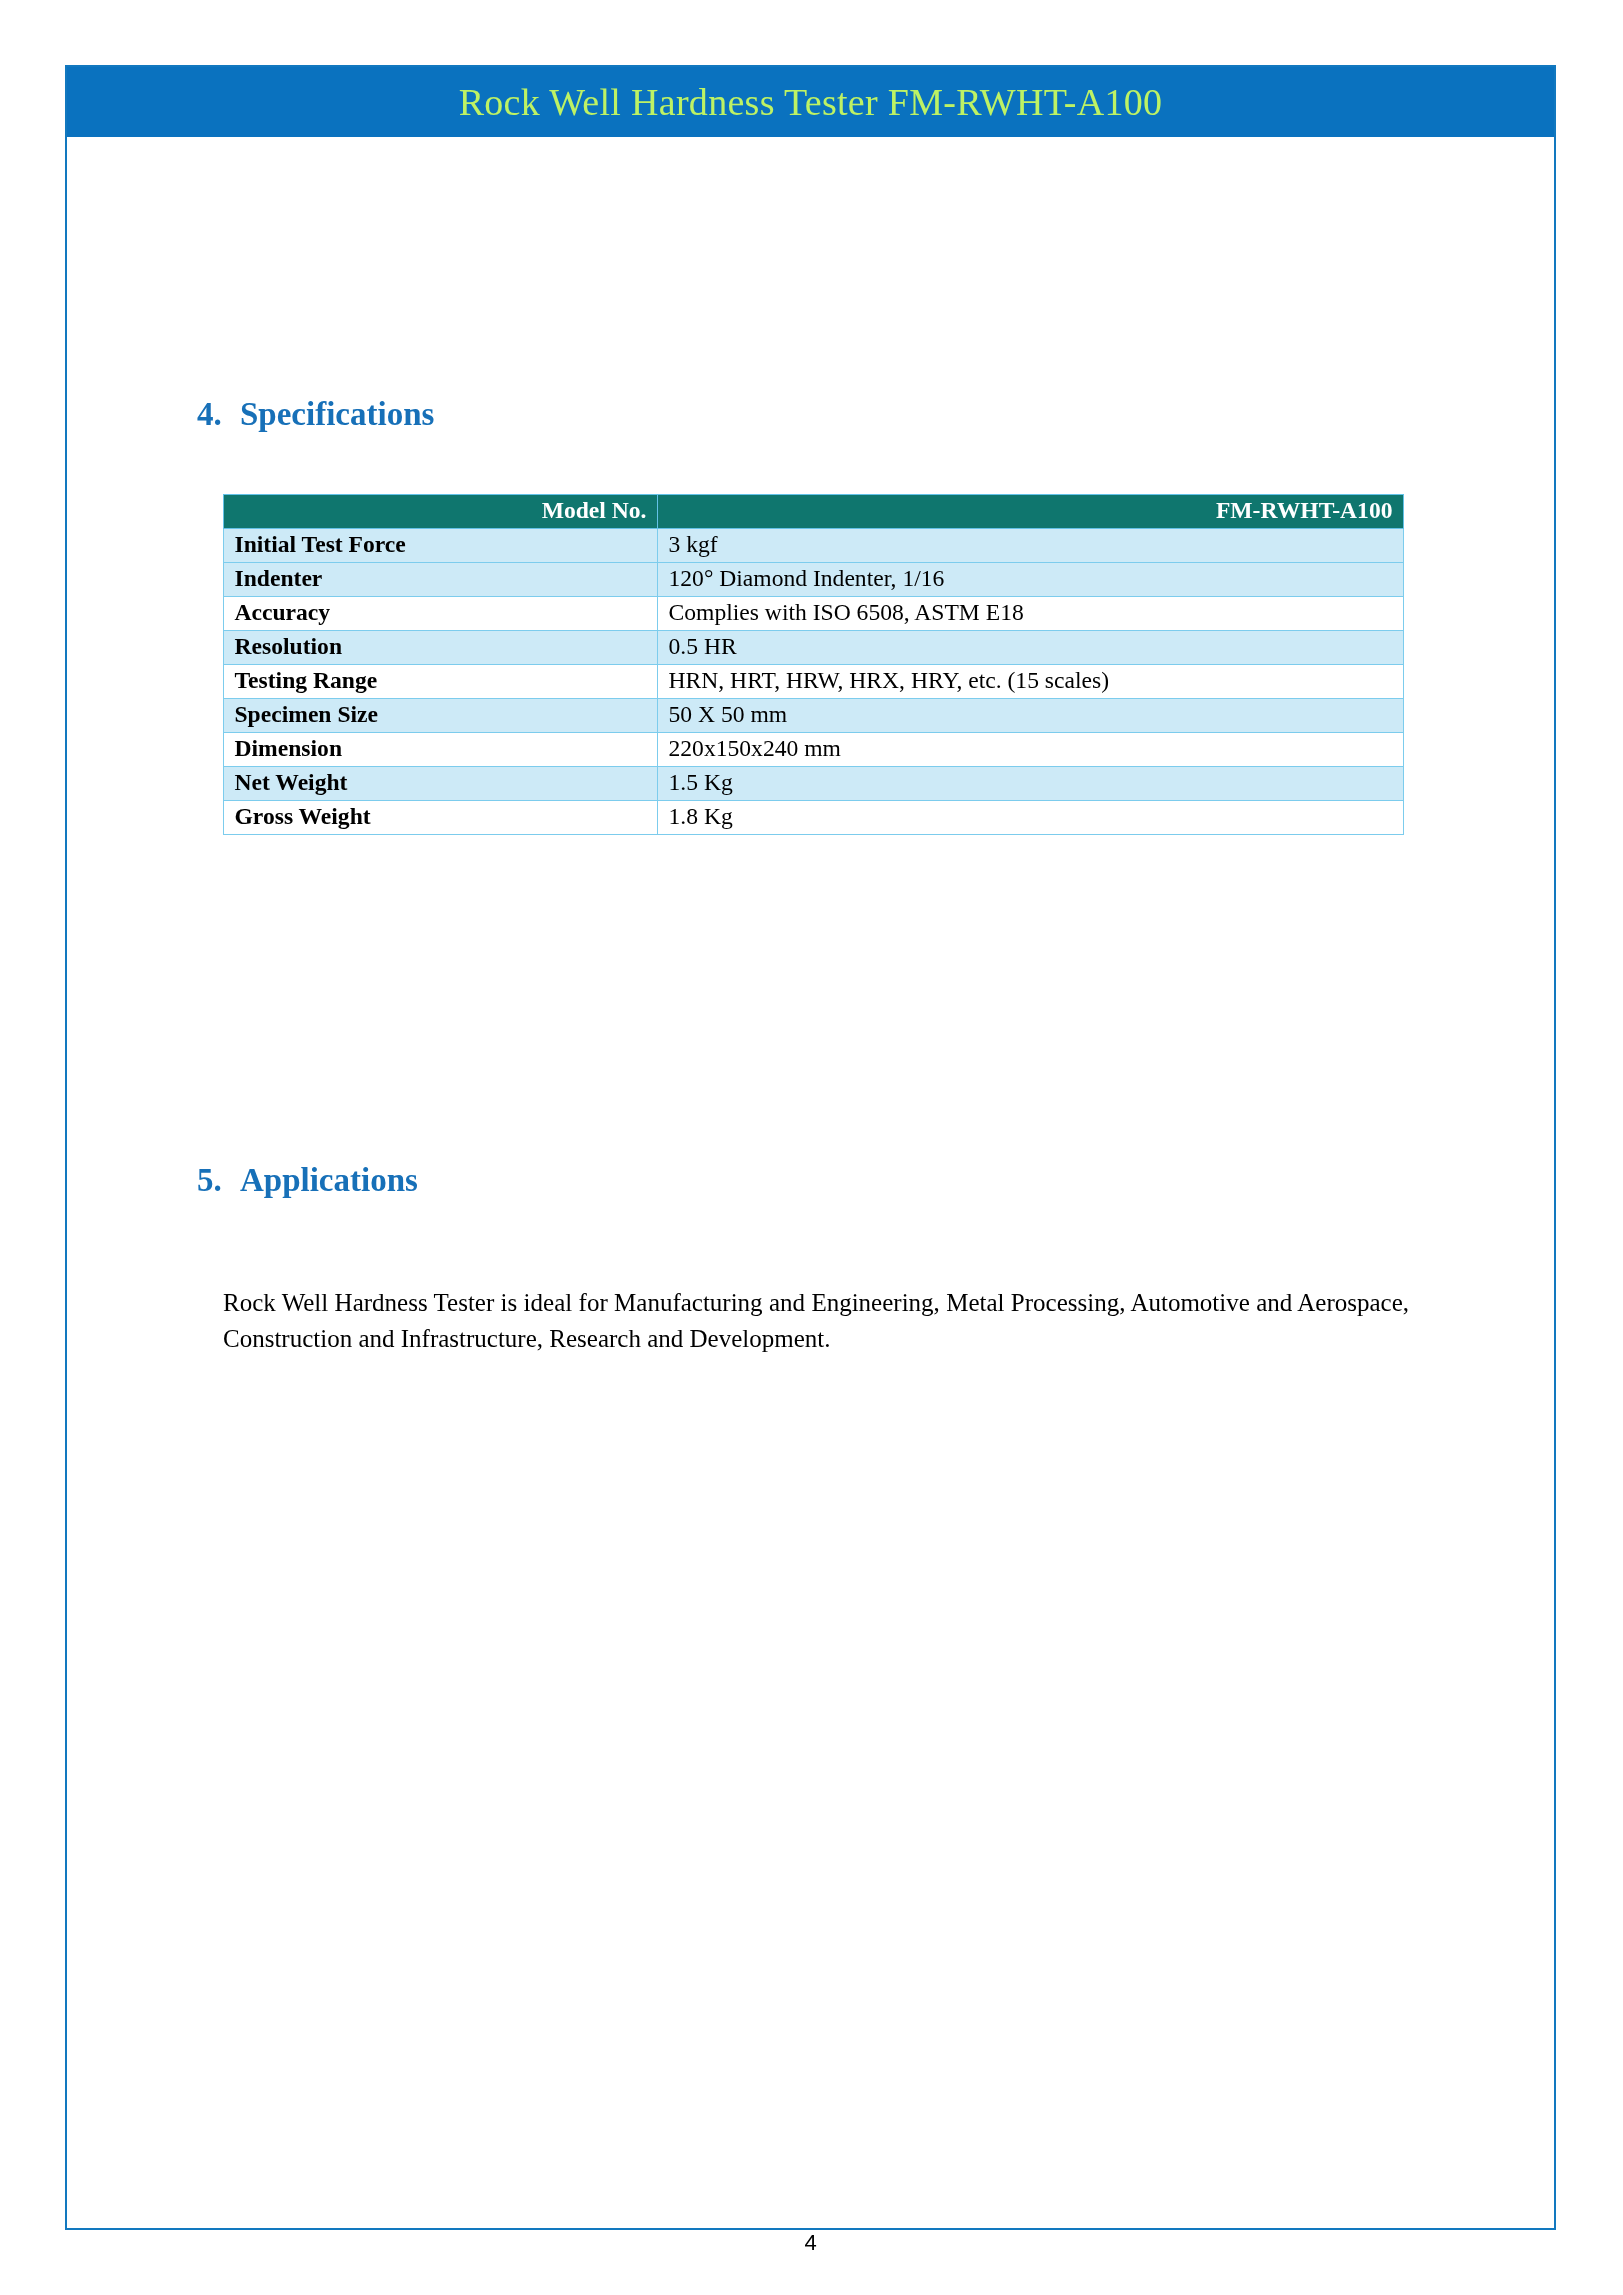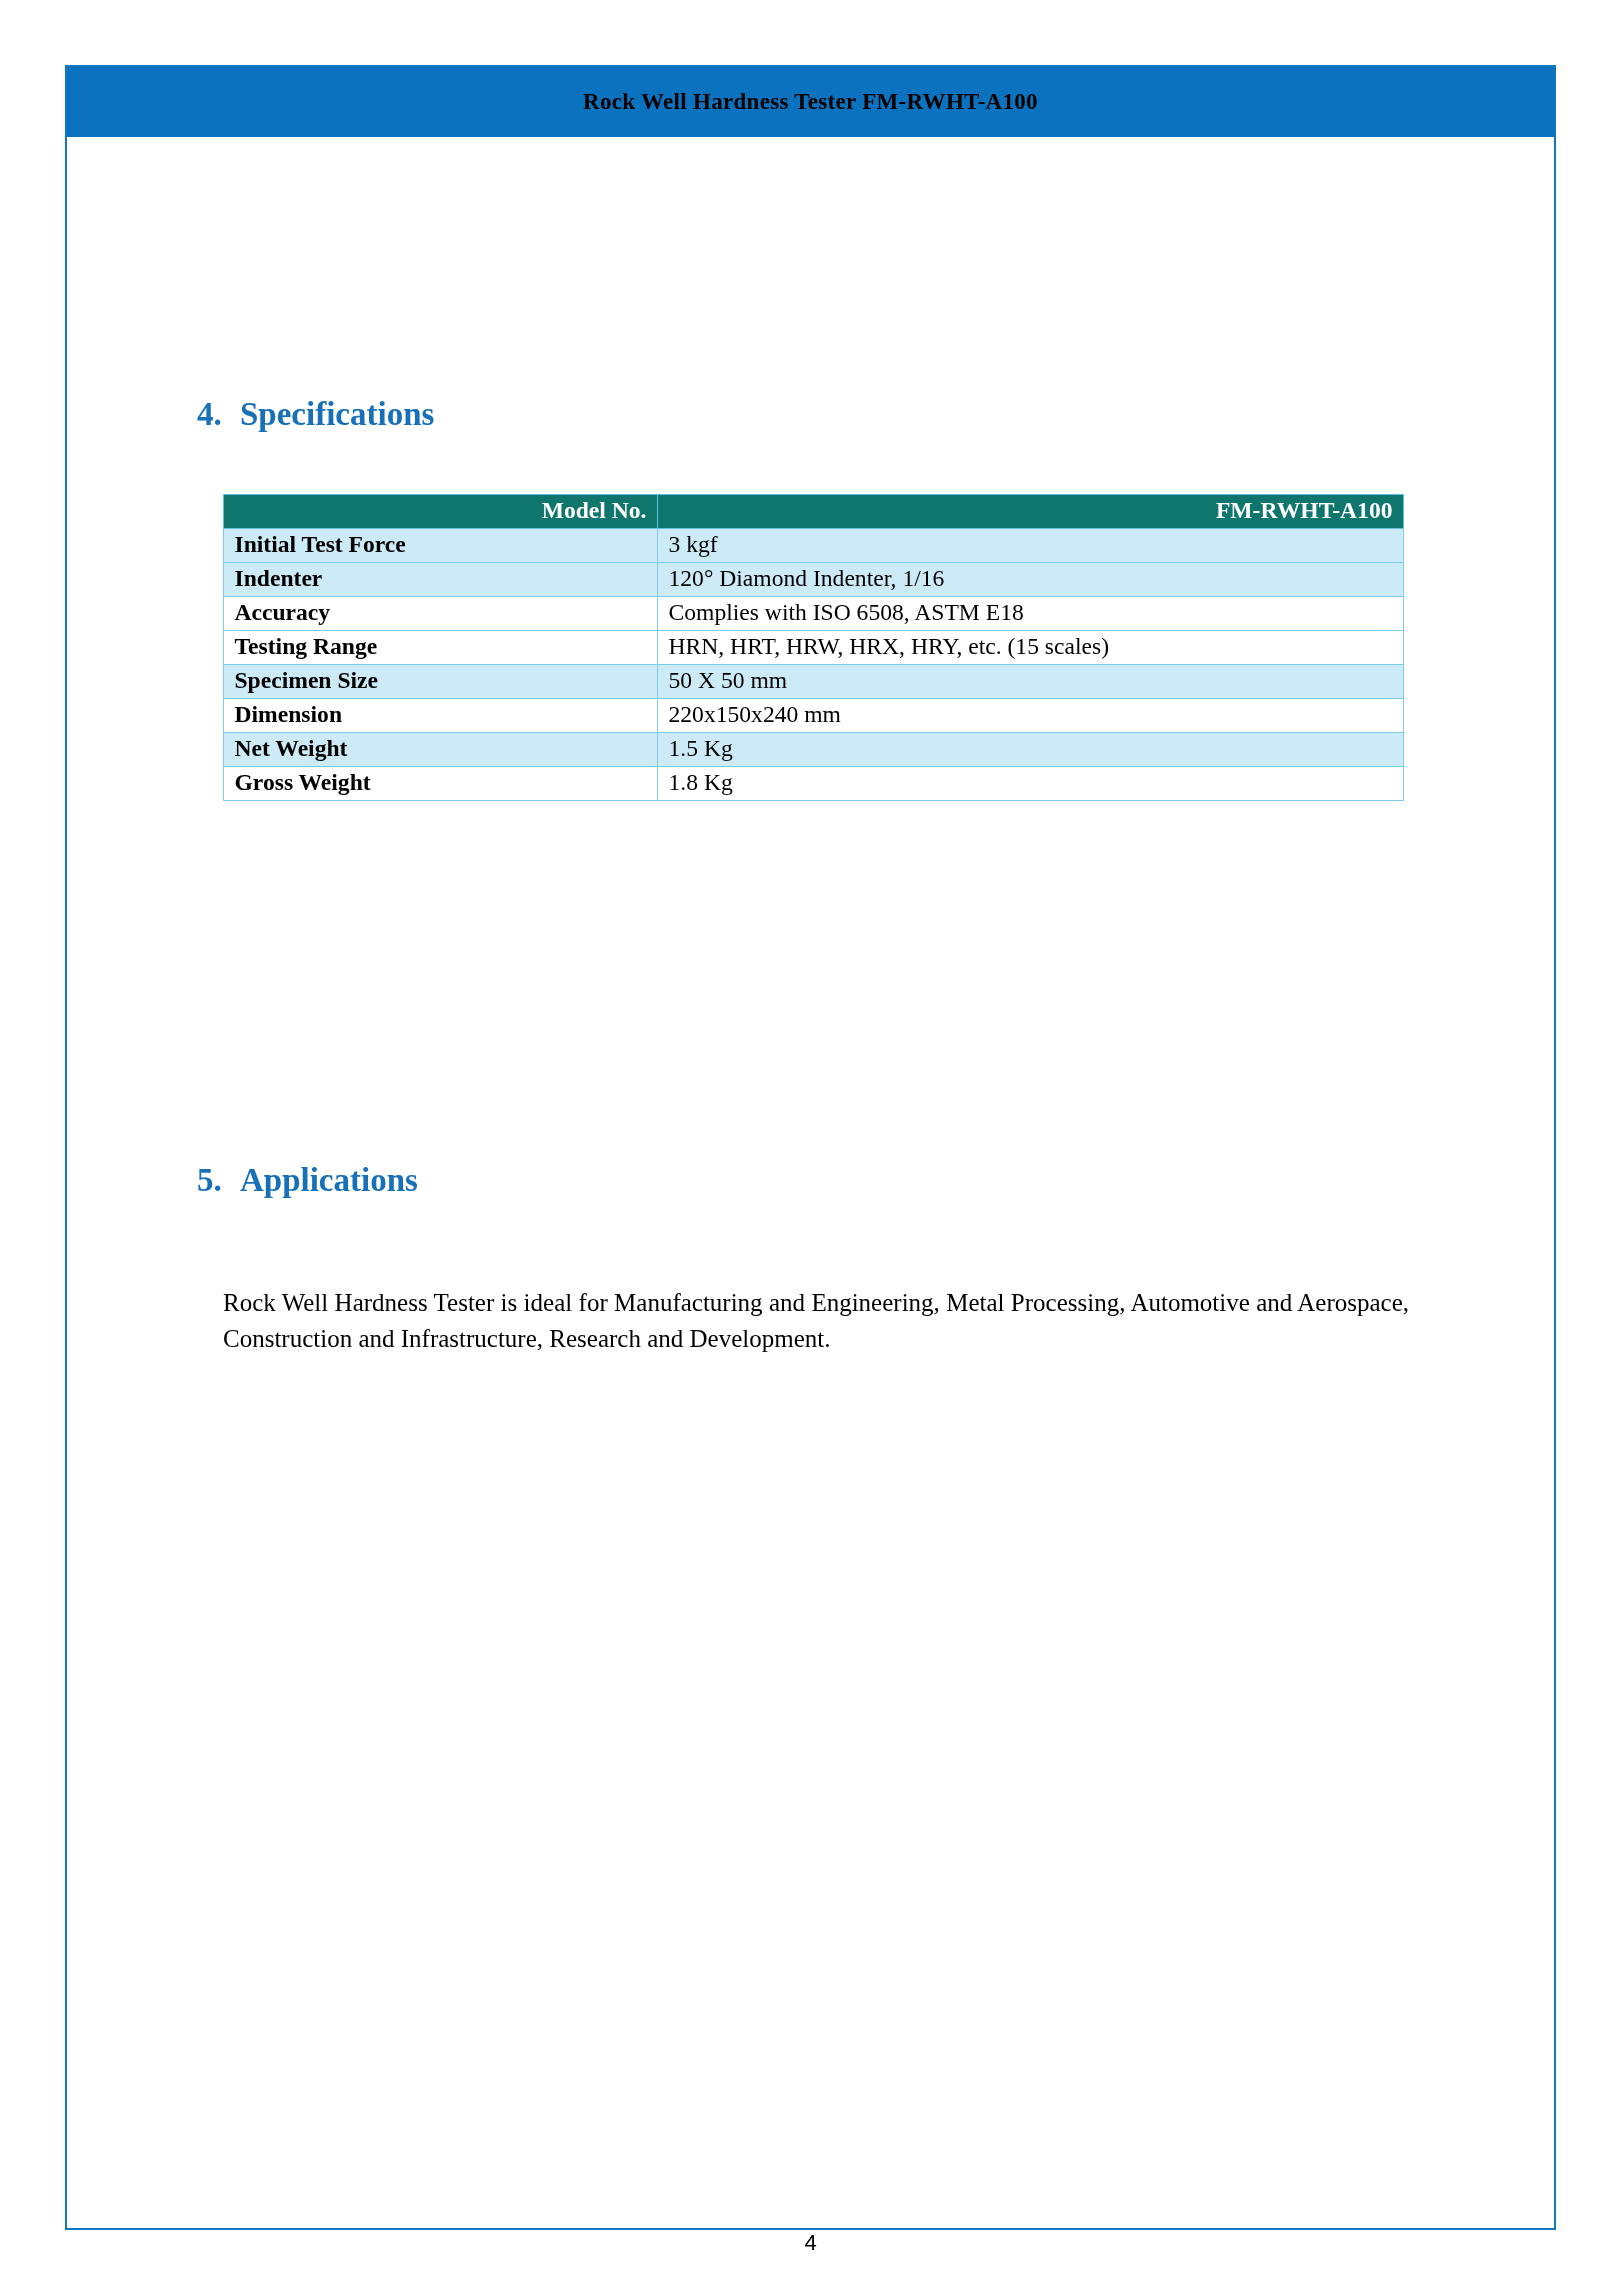--- a/index.html
+++ b/index.html
@@ -34,23 +34,23 @@
     top: 0px;
     width: 100%;
     height: 70px;
     background: #0a72bf;
     display: flex;
     align-items: center;
     justify-content: center;
     box-sizing: border-box;
   }
   #header-banner .banner-title {
-    color: #000000;
-    font-size: 23px;
-    font-weight: bold;
+    color: #bef264;
+    font-size: 38px;
+    font-weight: normal;
     font-family: "Liberation Serif", "DejaVu Serif", serif;
     letter-spacing: 0.3px;
     white-space: nowrap;
   }
 
   
   #content {
     position: absolute;
     left: 0;
     top: 70px;
@@ -191,20 +191,24 @@
             <td class="val">3 kgf</td>
           </tr>
           <tr class="shade">
             <td class="key">Indenter</td>
             <td class="val">120° Diamond Indenter, 1/16</td>
           </tr>
           <tr class="plain">
             <td class="key">Accuracy</td>
             <td class="val">Complies with ISO 6508, ASTM E18</td>
           </tr>
+          <tr class="shade">
+            <td class="key">Resolution</td>
+            <td class="val">0.5 HR</td>
+          </tr>
           <tr class="plain">
             <td class="key">Testing Range</td>
             <td class="val">HRN, HRT, HRW, HRX, HRY, etc. (15 scales)</td>
           </tr>
           <tr class="shade">
             <td class="key">Specimen Size</td>
             <td class="val">50 X 50 mm</td>
           </tr>
           <tr class="plain">
             <td class="key">Dimension</td>

